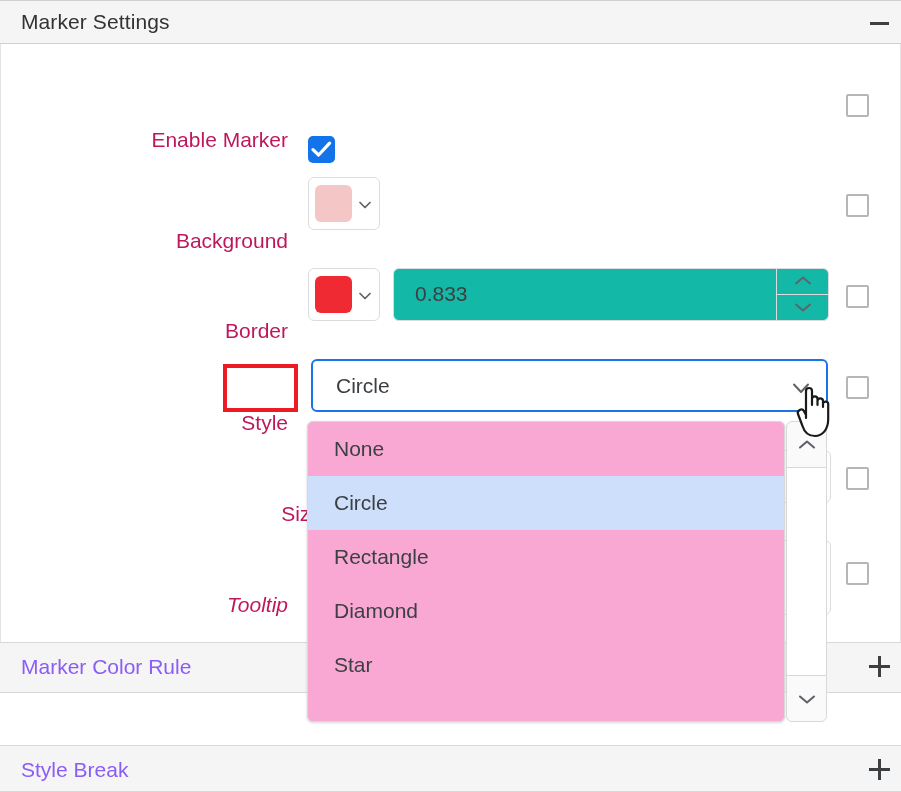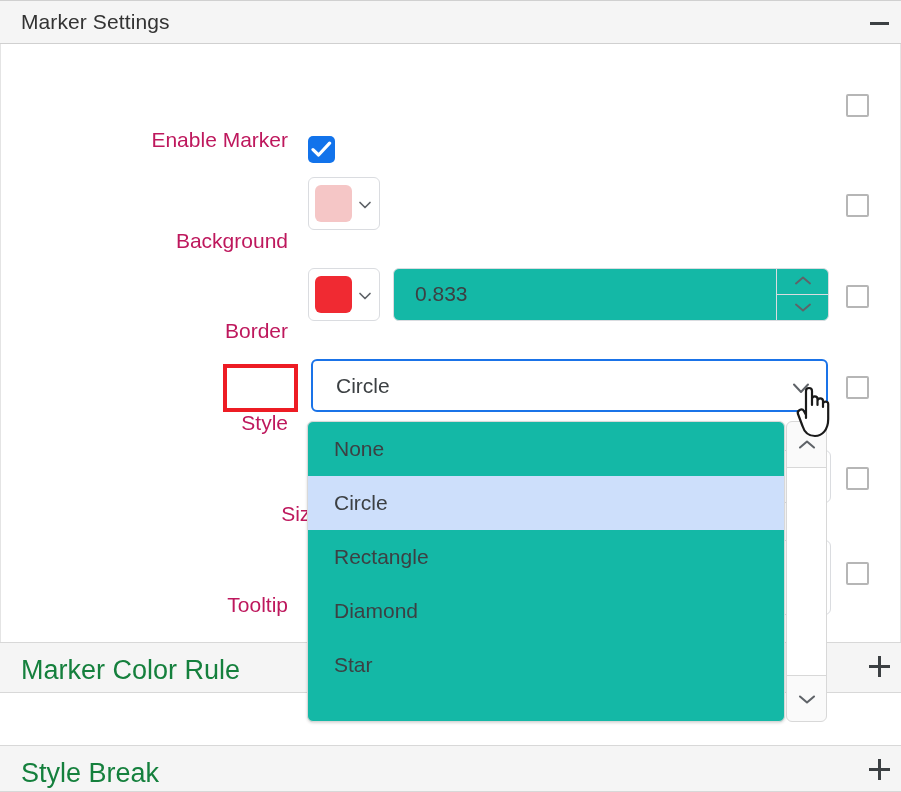--- a/index.html
+++ b/index.html
@@ -202,21 +202,21 @@
     position: absolute;
     box-sizing: border-box;
     border: 4px solid #ed1c24;
     background: transparent;
   }
 
   
   .dropdown {
     position: absolute;
     box-sizing: border-box;
-    background: #14b8a6;
+    background: #f9a8d4;
     border: 1px solid #d8d8d8;
     border-radius: 6px;
     box-shadow: 0 1px 3px rgba(0,0,0,.16);
     overflow: hidden;
   }
   .dd-option {
     position: relative;
     height: 54px;
     line-height: 54px;
     padding-left: 26px;
@@ -266,22 +266,22 @@
     width: 901px;
     background: #f5f5f5;
     border-top: 1px solid #d8d8d8;
     border-bottom: 1px solid #d8d8d8;
     box-sizing: border-box;
   }
   .acc-row .label {
     position: absolute;
     left: 21px;
     top: 12px;
-    font-size: 27px;
-    color: #15803d;
+    font-size: 21px;
+    color: #8b5cf6;
   }
   .acc-row .plus-icon {
     position: absolute;
     right: 10px;
     top: 13px;
     width: 22px;
     height: 22px;
   }
   .acc-row .plus-icon i {
     position: absolute;
@@ -362,21 +362,21 @@
       <div class="caret">
         <svg width="22" height="22" viewBox="0 0 22 22">
           <path d="M4 7.5 L11 15 L18 7.5" stroke="#5f6368" stroke-width="2" fill="none" stroke-linecap="round" stroke-linejoin="round"></path>
         </svg>
       </div>
     </div>
 
     <div class="row-label" style="left:0; top:458px; width:287px;margin-left:34px;">Size</div>
     <div class="ghost-field" style="left:310px; top:406px; width:520px; height:53px;"></div>
 
-    <div class="row-label" style="left:0; top:549px; width:287px;">Tooltip</div>
+    <div class="row-label" style="left:0; top:549px; width:287px;font-style:italic;">Tooltip</div>
     <div class="ghost-field" style="left:310px; top:496px; width:520px; height:75px;"></div>
 
     <div class="cb-empty" style="left:845px; top:50px;"></div>
     <div class="cb-empty" style="left:845px; top:150px;"></div>
     <div class="cb-empty" style="left:845px; top:241px;"></div>
     <div class="cb-empty" style="left:845px; top:332px;"></div>
     <div class="cb-empty" style="left:845px; top:423px;"></div>
     <div class="cb-empty" style="left:845px; top:518px;"></div>
   </div>
 

